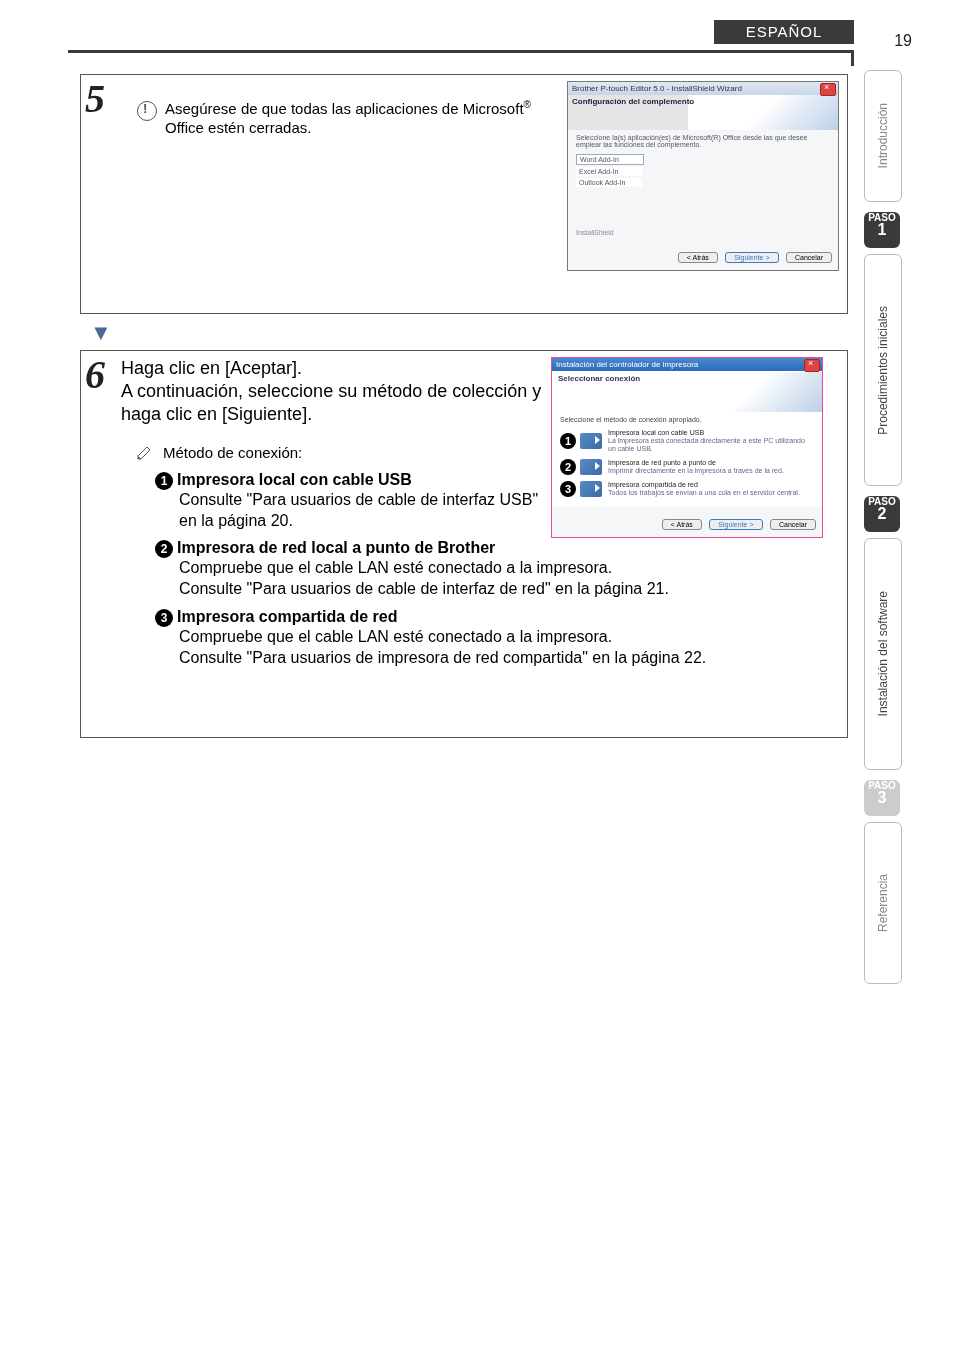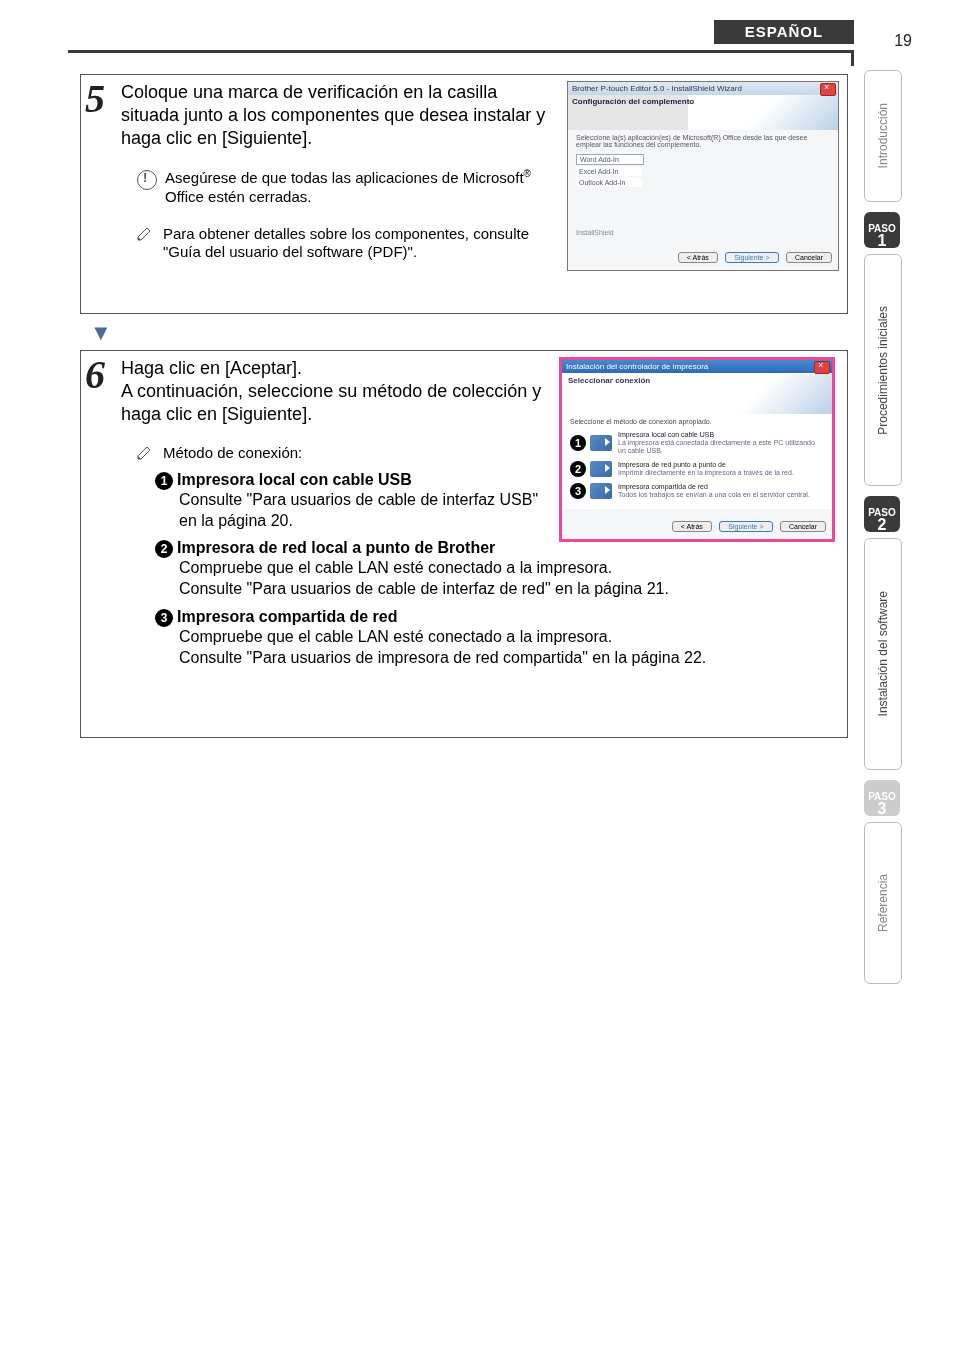--- a/index.html
+++ b/index.html
@@ -1,26 +1,26 @@
 <!DOCTYPE html>
 <html><head>
 <meta charset="utf-8">
 <style>
 html,body{margin:0;padding:0;font-family:Arial,Helvetica,sans-serif;background:#fff;width:954px}
 .page{position:relative;width:954px;height:1352px}
 .header{position:absolute;top:20px;left:0;right:0;height:30px}
-.header-bar{position:absolute;right:100px;top:0;width:140px;height:24px;background:#3a3a3a;color:#fff;font-weight:bold;font-size:15px;text-align:center;line-height:24px;letter-spacing:1px}
+.header-bar{position:absolute;right:100px;top:0;width:140px;height:24px;background:#3a3a3a;color:#fff;font-weight:normal;font-size:15px;text-align:center;line-height:24px;letter-spacing:1px}
 .page-num{position:absolute;right:42px;top:12px;font-size:16px;color:#222}
 .rule-top{position:absolute;top:50px;left:68px;right:100px;height:3px;background:#3a3a3a}
 .rule-right{position:absolute;top:50px;right:100px;width:3px;height:16px;background:#3a3a3a}
 .tabs{position:absolute;right:30px;top:70px;width:60px}
 .tab{width:36px;border:1px solid #bbb;border-radius:6px;margin-bottom:10px;display:flex;align-items:center;justify-content:center;background:#fff}
 .tab-label{writing-mode:vertical-rl;transform:rotate(180deg);font-size:12px;color:#888;padding:10px 0}
 .tab-active .tab-label{color:#444}
-.paso{width:36px;height:36px;background:#3a3a3a;color:#fff;border-radius:6px;margin-bottom:6px;display:flex;flex-direction:column;align-items:center;justify-content:flex-end;font-size:10px;font-weight:bold}
+.paso{width:36px;height:36px;background:#3a3a3a;color:#fff;border-radius:6px;margin-bottom:6px;display:flex;flex-direction:column;align-items:center;justify-content:flex-start;font-size:10px;font-weight:bold}
 .paso .n{font-size:16px;line-height:14px}
 .paso-grey{background:#ccc;color:#fff}
 .content{position:absolute;left:80px;top:74px;width:768px}
 .step-box{border:1px solid #555;padding:6px 10px 10px 40px;position:relative;margin-bottom:6px;background:#fff}
 .step-num{position:absolute;left:4px;top:0;font-family:"Times New Roman",serif;font-style:italic;font-weight:bold;font-size:40px;color:#222}
 .step-text{font-size:18px;line-height:1.28;color:#000}
 .note-row{display:flex;align-items:flex-start;margin-top:18px;font-size:15px;line-height:1.25}
 .note-icon{width:18px;height:18px;border:1.5px solid #555;border-radius:50%;margin:2px 8px 0 16px;flex:none;position:relative}
 .note-icon::after{content:"!";position:absolute;left:5px;top:-1px;font-size:13px;font-weight:bold;color:#555}
 .pencil-icon{width:18px;height:14px;margin:2px 8px 0 16px;flex:none;position:relative}
@@ -30,21 +30,21 @@
 .ss-close{position:absolute;right:2px;top:1px;width:14px;height:11px;background:#d44;border:1px solid #a22;border-radius:2px}
 .ss-close::after{content:"×";color:#fff;font-size:9px;position:absolute;left:3px;top:-2px}
 .ss-sub{font-size:8px;font-weight:bold;color:#224;padding:2px 4px}
 .ss-grad{height:40px;background:linear-gradient(135deg,#fff 0%,#fff 50%,#bcd0e8 100%);margin:-18px 0 0 120px}
 .ss-body{padding:4px 8px;font-size:7px;color:#556;background:#f4f6f8}
 .ss-opt{border:1px solid #9ab;padding:1px 3px;margin:2px 0;font-size:7px;background:#fff;width:60px}
 .ss-btns{text-align:right;padding:6px;background:#f4f6f8}
 .ss-btn{display:inline-block;border:1px solid #888;border-radius:3px;font-size:7px;padding:1px 8px;background:#eee;margin-left:3px}
 .ss-btn-primary{border:1.5px solid #3b7bbf;color:#3b7bbf}
 .arrow-down{color:#4a6a9a;font-size:22px;margin:4px 0 4px 10px}
-.ss2{position:absolute;right:12px;top:6px;width:270px;border:3px solid #ec4899;background:#fff}
+.ss2{position:absolute;right:24px;top:6px;width:270px;border:1px solid #ec4899;background:#fff}
 .ss2-title{background:linear-gradient(#4a8ad0,#2a6ab8);color:#fff;font-size:8px;padding:2px 4px;position:relative}
 .ss2-sub{font-size:8px;font-weight:bold;color:#335;padding:3px 6px}
 .ss2-body{padding:4px 8px;font-size:7px;color:#445}
 .conn-row{display:flex;align-items:center;margin:6px 0}
 .circ-num{width:16px;height:16px;border-radius:50%;background:#000;color:#fff;font-weight:bold;font-size:11px;display:flex;align-items:center;justify-content:center;margin-right:4px;flex:none}
 .conn-icon{width:22px;height:16px;background:linear-gradient(135deg,#5a8ac8,#3a6aa8);border-radius:2px;margin-right:6px;flex:none;position:relative}
 .conn-icon::after{content:"";position:absolute;right:2px;top:3px;border-left:5px solid #fff;border-top:4px solid transparent;border-bottom:4px solid transparent}
 .conn-text{font-size:7px;line-height:1.15}
 .conn-text .t1{color:#222}
 .conn-text .t2{color:#668}
@@ -90,31 +90,23 @@
       </div>
     <div class="tab" style="height:160px">
         <span class="tab-label">Referencia</span>
       </div>
   </div>
 
   <div class="content">
 
     <div class="step-box" style="min-height:222px">
       <div class="step-num">5</div>
-      <div class="step-text" style="width:430px">Coloque una marca de verificación en la casilla situada junto a los componentes que desea instalar y haga clic en [Siguiente].</div>
       <div class="note-row" style="width:430px">
         <div class="note-icon"></div>
         <div><span>Asegúrese de que todas las aplicaciones de Microsoft</span><sup>®</sup><span> Office estén cerradas.</span></div>
-      </div>
-      <div class="note-row" style="width:430px">
-        <div class="pencil-icon"><svg viewBox="0 0 18 14">
-              <path d="M1 10 L10 1 L13 4 L4 13 L1 13 Z" fill="none" stroke="#555" stroke-width="1"></path>
-              <path d="M1 13 L1 10 L4 13 Z" fill="#555"></path>
-            </svg></div>
-        <div>Para obtener detalles sobre los componentes, consulte "Guía del usuario del software (PDF)".</div>
       </div>
 
       <div class="screenshot">
         <div class="ss-title"><span>Brother P-touch Editor 5.0 - InstallShield Wizard</span><div class="ss-close"></div></div>
         <div class="ss-sub">Configuración del complemento</div>
         <div class="ss-grad"></div>
         <div class="ss-body">
           <div style="margin-bottom:6px">Seleccione la(s) aplicación(es) de Microsoft(R) Office desde las que desee emplear las funciones del complemento.</div>
           <div class="ss-opt">Word Add-In</div>
           <div class="ss-opt" style="border:none">Excel Add-In</div>

